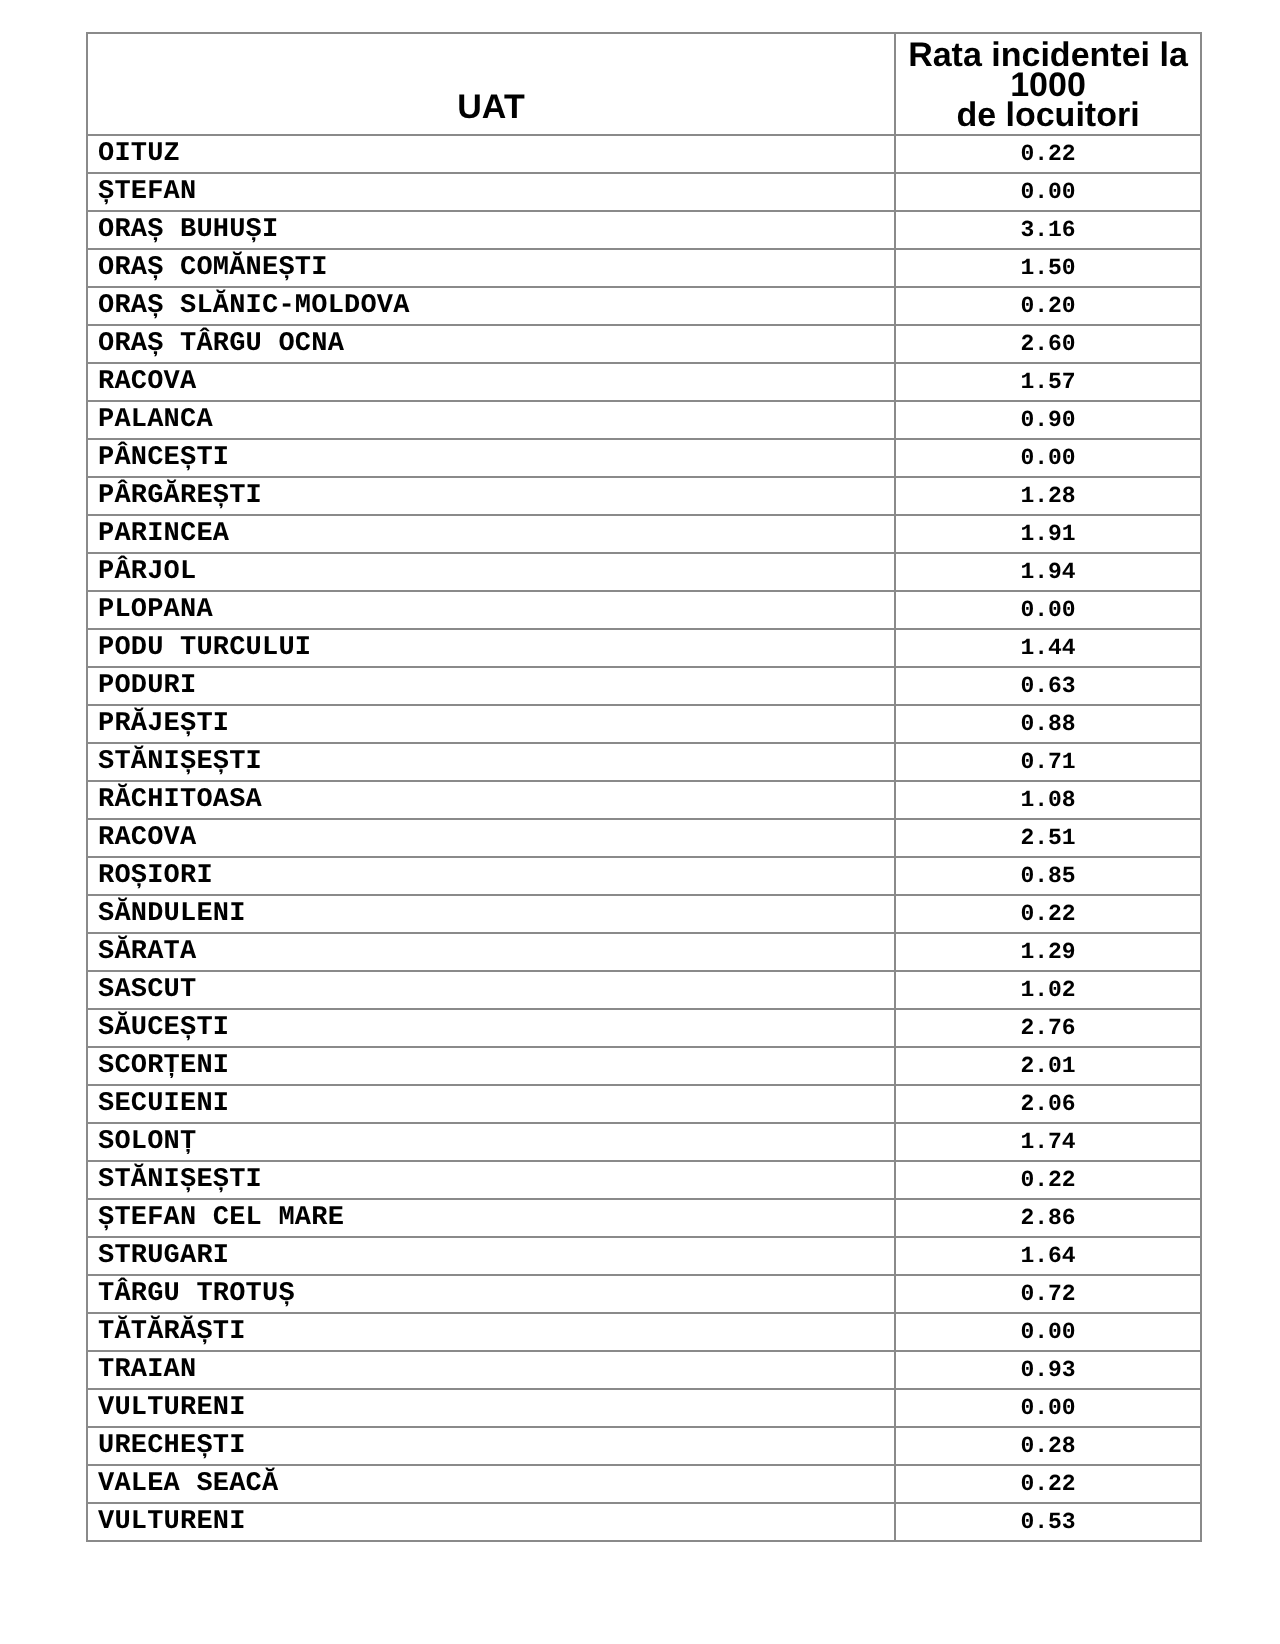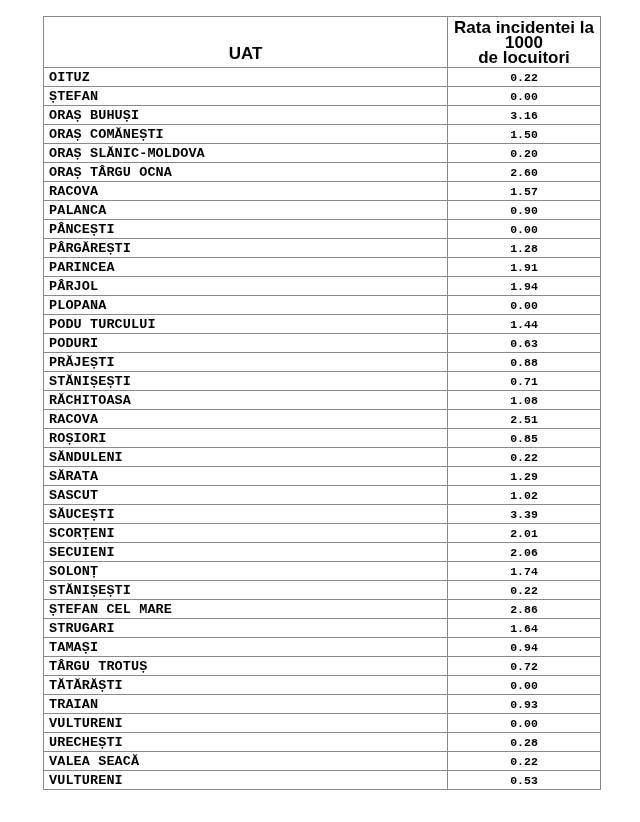--- a/index.html
+++ b/index.html
@@ -180,21 +180,21 @@
           <tr>
             <td class="name">SĂRATA</td>
             <td class="value">1.29</td>
           </tr>
           <tr>
             <td class="name">SASCUT</td>
             <td class="value">1.02</td>
           </tr>
           <tr>
             <td class="name">SĂUCEȘTI</td>
-            <td class="value">3.39</td>
+            <td class="value">2.76</td>
           </tr>
           <tr>
             <td class="name">SCORȚENI</td>
             <td class="value">2.01</td>
           </tr>
           <tr>
             <td class="name">SECUIENI</td>
             <td class="value">2.06</td>
           </tr>
           <tr>
@@ -205,24 +205,20 @@
             <td class="name">STĂNIȘEȘTI</td>
             <td class="value">0.22</td>
           </tr>
           <tr>
             <td class="name">ȘTEFAN CEL MARE</td>
             <td class="value">2.86</td>
           </tr>
           <tr>
             <td class="name">STRUGARI</td>
             <td class="value">1.64</td>
-          </tr>
-          <tr>
-            <td class="name">TAMAȘI</td>
-            <td class="value">0.94</td>
           </tr>
           <tr>
             <td class="name">TÂRGU TROTUȘ</td>
             <td class="value">0.72</td>
           </tr>
           <tr>
             <td class="name">TĂTĂRĂȘTI</td>
             <td class="value">0.00</td>
           </tr>
           <tr>

